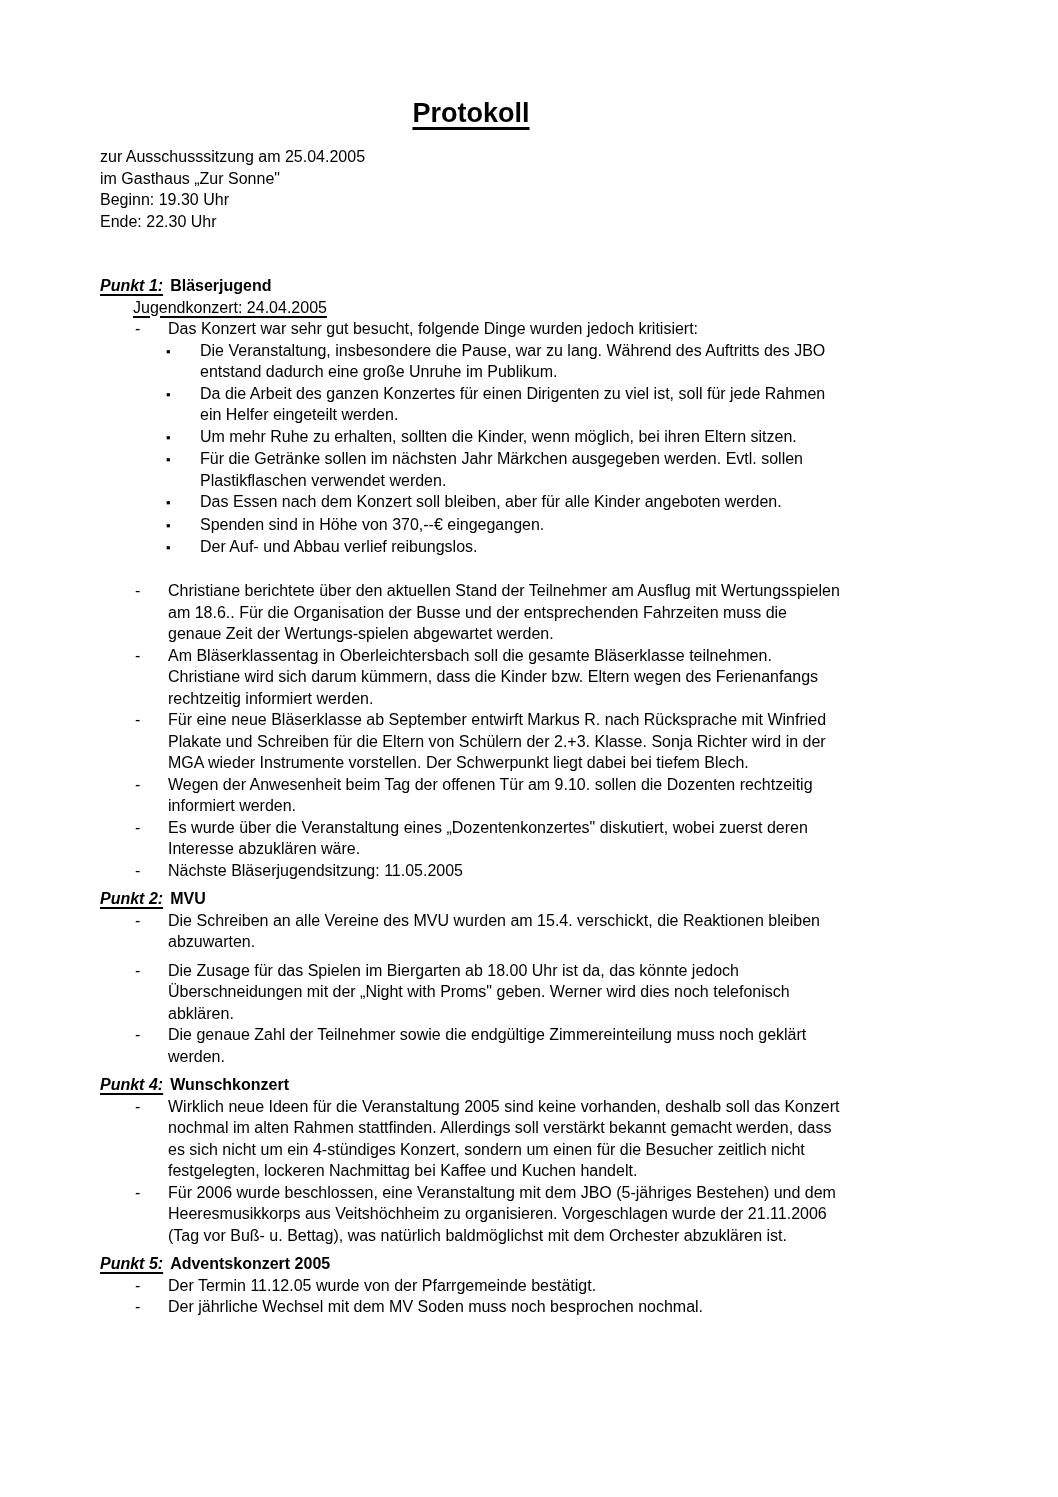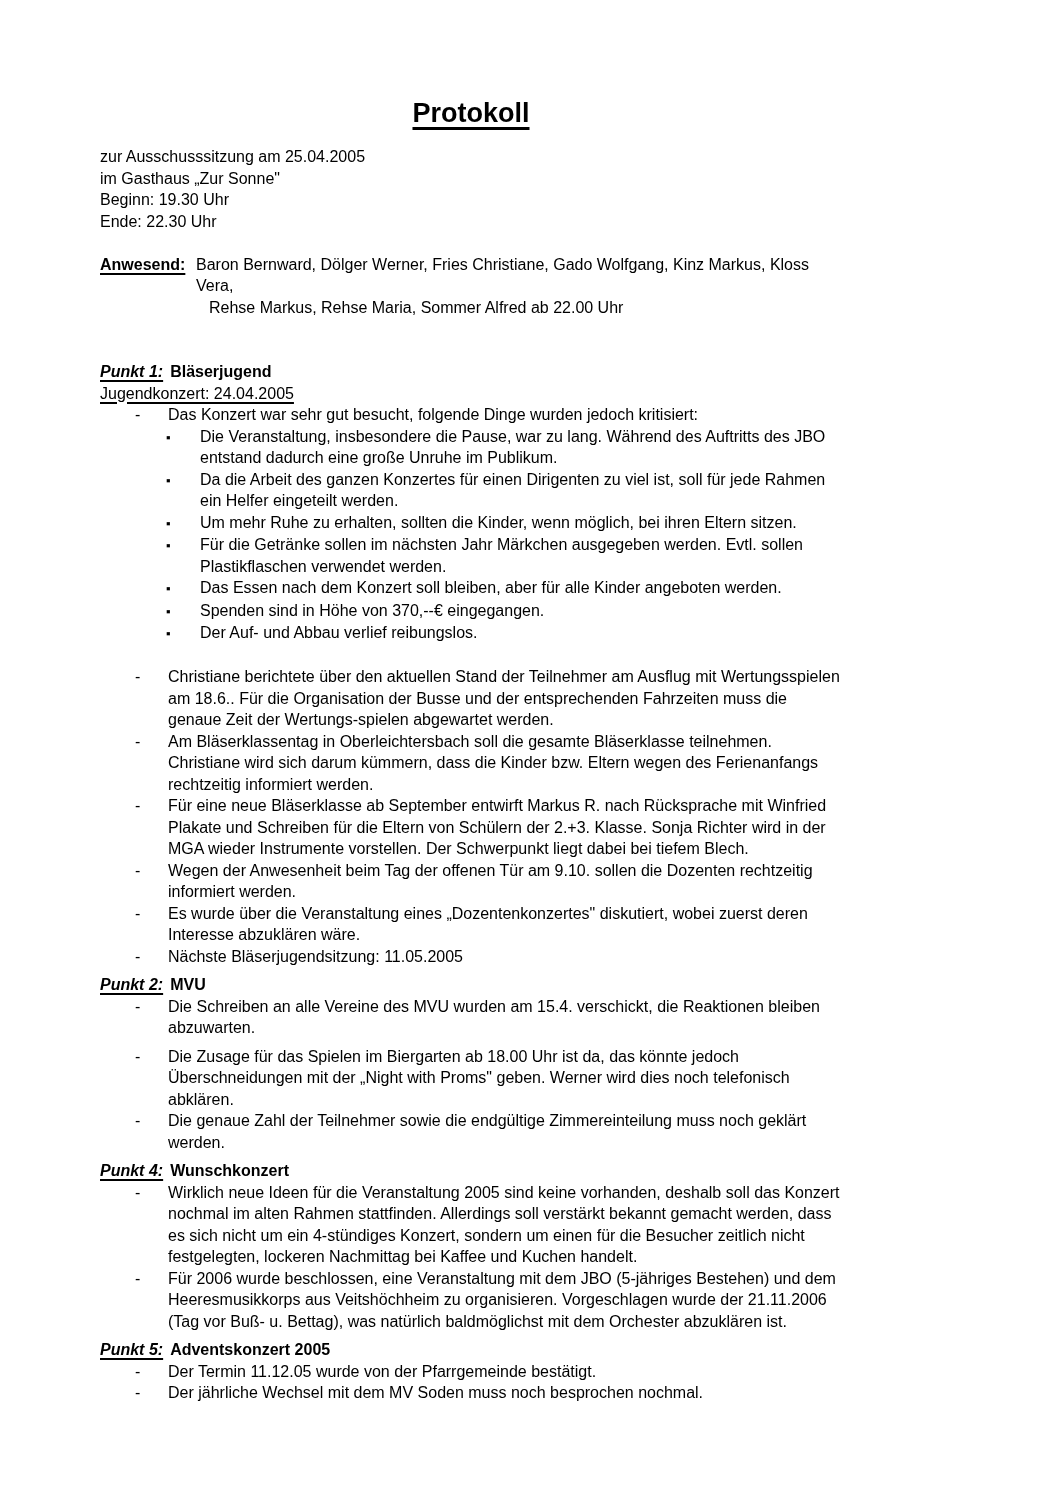--- a/index.html
+++ b/index.html
@@ -44,20 +44,21 @@
   .sec-label {
     font-weight: bold;
     font-style: italic;
     text-decoration: underline;
     text-decoration-thickness: 2px;
     text-underline-offset: 3px;
     margin-right: 7px;
   }
   .sec-title { font-weight: bold; text-align: center; }
   .subhead {
+    margin-left: 33px;
     width: max-content;
     text-decoration: underline;
     text-decoration-thickness: 2px;
     text-underline-offset: 3px;
   }
   .item { display: flex; align-items: baseline; }
   .item.gap { margin-top: 21.5px; }
   .item.l1 { padding-left: 35px; }
   .item.l1 .marker { flex: 0 0 33px; }
   .item.l2 { padding-left: 66px; }
@@ -73,27 +74,20 @@
 
   <h1 class="title">Protokoll</h1>
 
   <div class="meta">
     <div>zur Ausschusssitzung am 25.04.2005</div>
     <div>im Gasthaus „Zur Sonne"</div>
     <div>Beginn: 19.30 Uhr</div>
     <div>Ende: 22.30 Uhr</div>
   </div>
 
-  <div class="attendees">
-    <span class="att-label">Anwesend:</span>
-    <div class="att-lines">
-      <div>Baron Bernward, Dölger Werner, Fries Christiane, Gado Wolfgang, Kinz Markus, Kloss Vera,</div>
-      <div class="att-line2">Rehse Markus, Rehse Maria, Sommer Alfred ab 22.00 Uhr</div>
-    </div>
-  </div>
 
   <div class="section first">
     <div>
       <span class="sec-label">Punkt 1:</span><span class="sec-title">Bläserjugend</span>
     </div>
     <div class="subhead">Jugendkonzert: 24.04.2005</div>
 
     <div class="item l1">
       <span class="marker">-</span>
       <div class="itext">Das Konzert war sehr gut besucht, folgende Dinge wurden jedoch kritisiert:</div>

